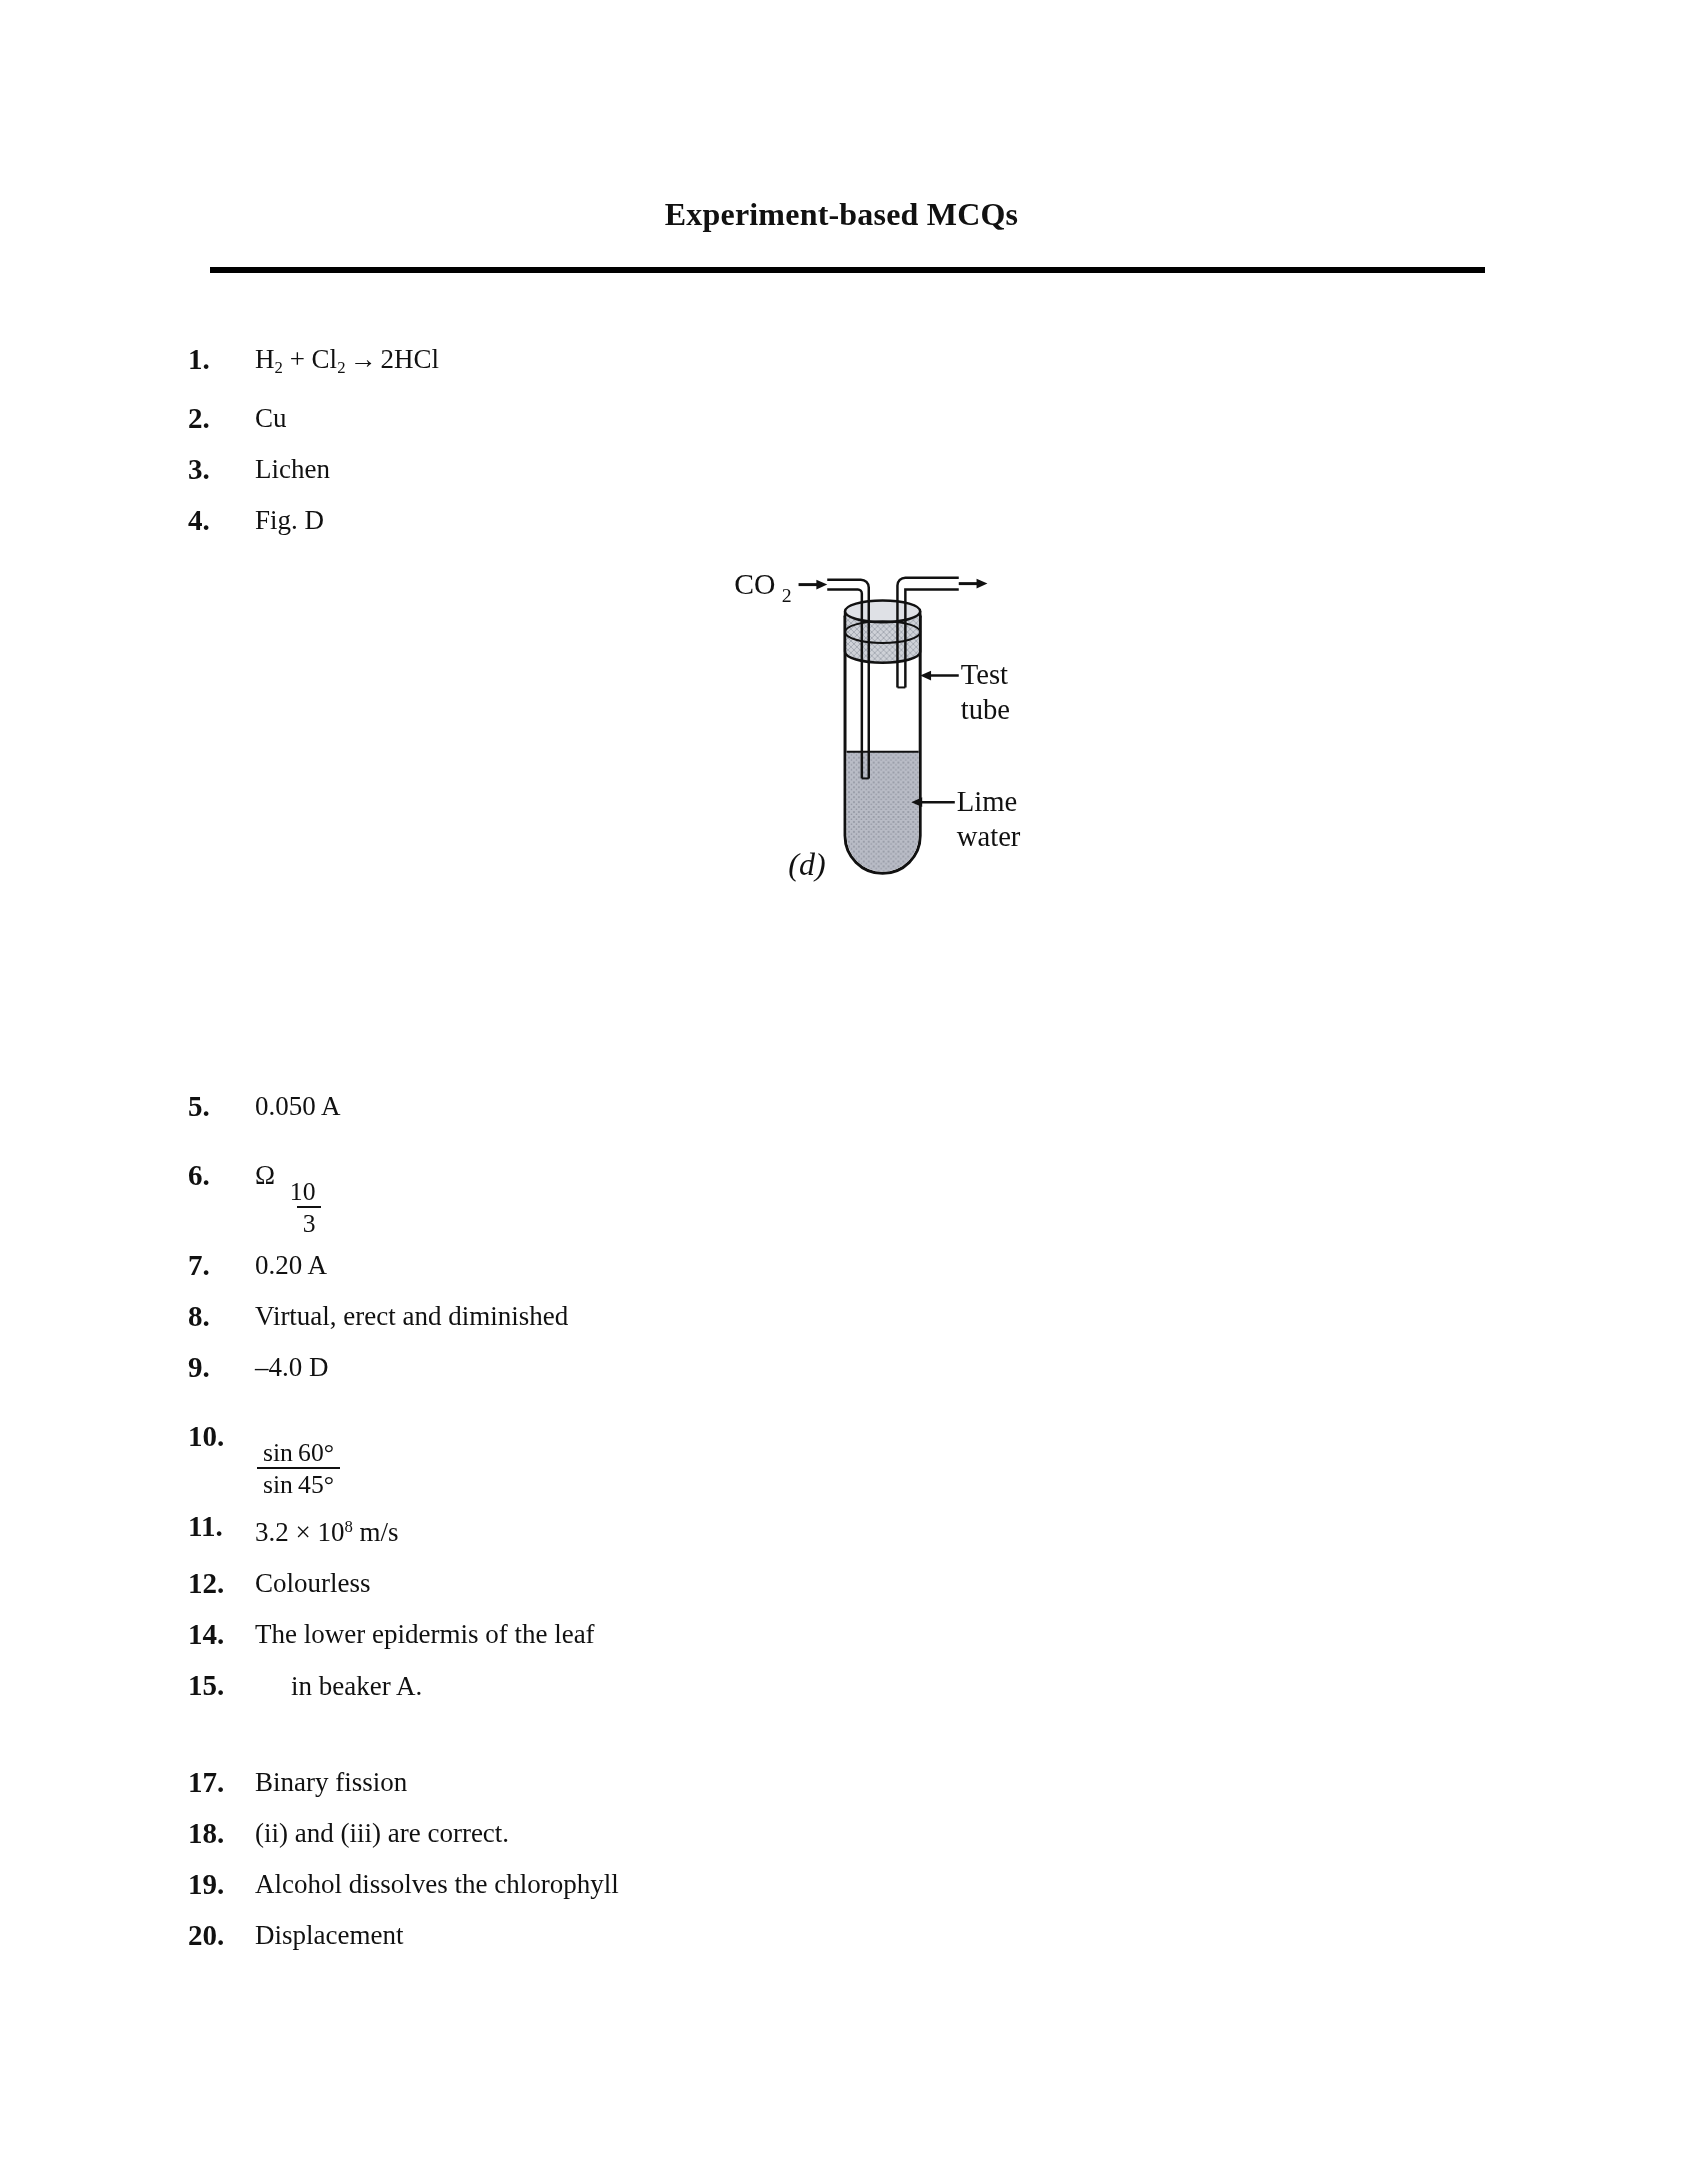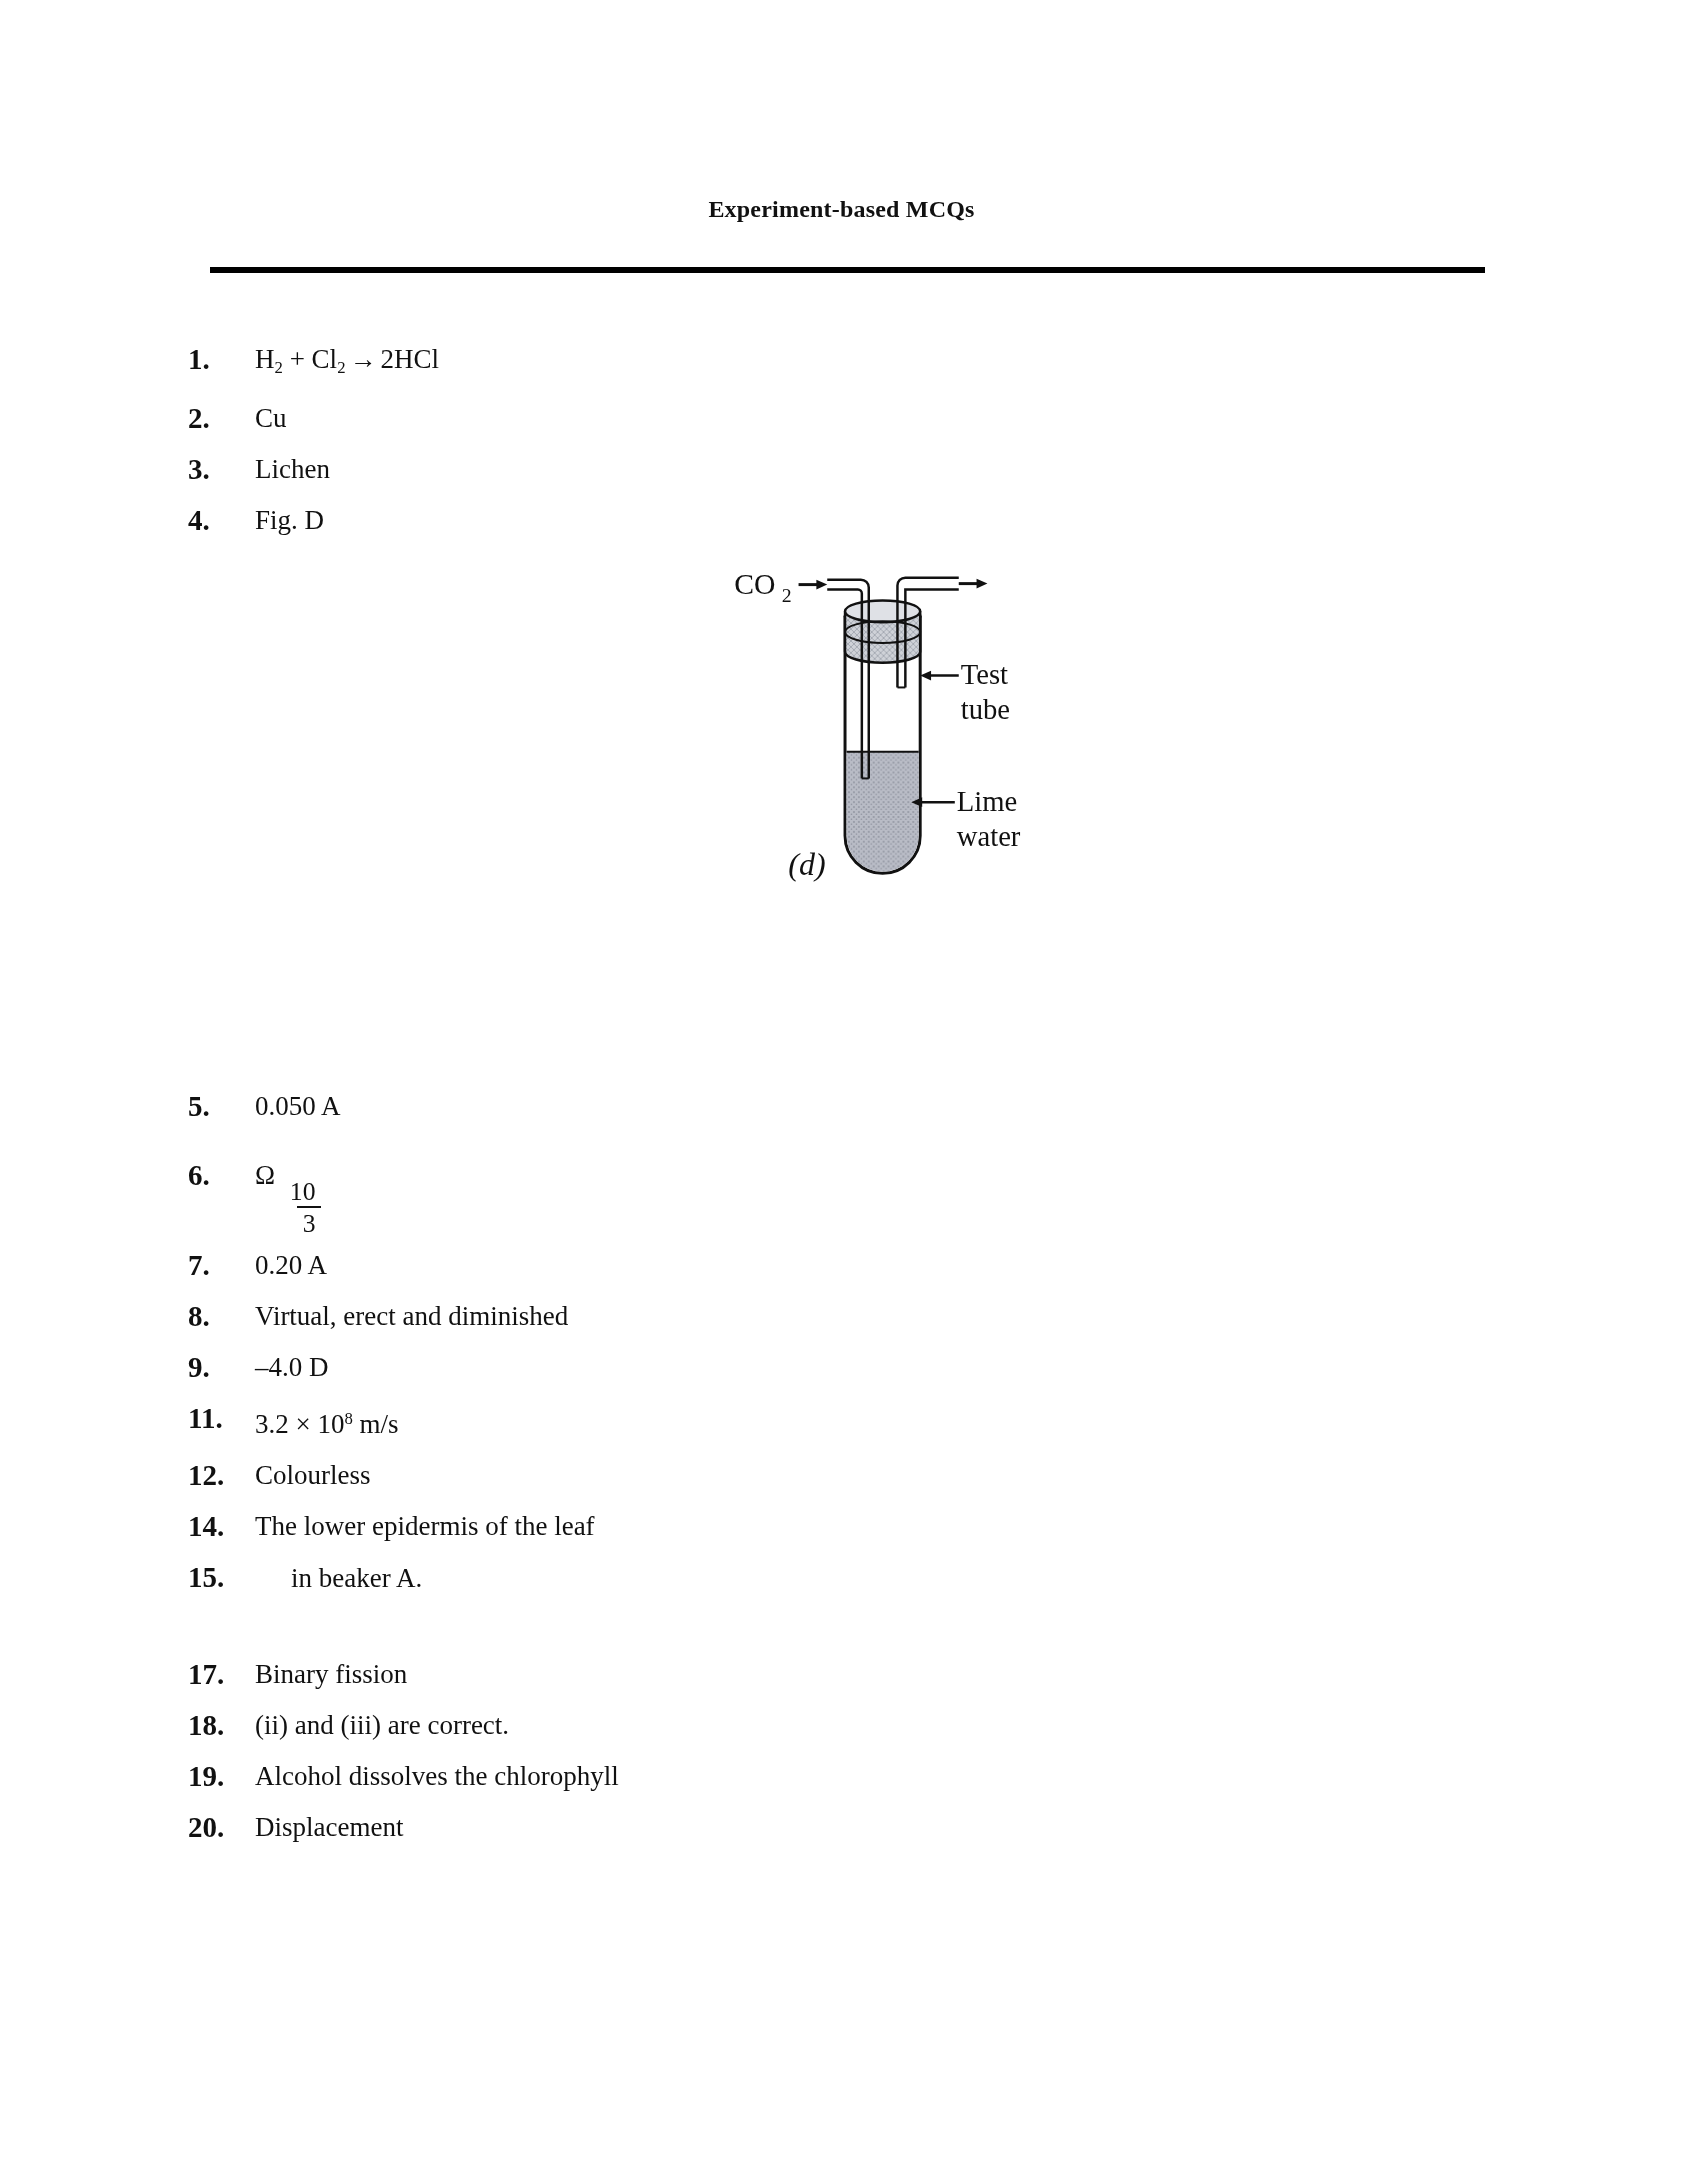--- a/index.html
+++ b/index.html
@@ -26,21 +26,21 @@
   }
 
   
   .header-title {
     position: absolute;
     left: 0;
     top: 196px;
     width: 1683px;
     text-align: center;
     font-weight: bold;
-    font-size: 24px;
+    font-size: 32px;
     letter-spacing: 0.2px;
     font-family: "Liberation Serif", "DejaVu Serif", serif;
   }
   .header-rule {
     position: absolute;
     left: 210px;
     top: 267px;
     width: 1275px;
     height: 6px;
     background: #000000;
@@ -179,20 +179,29 @@
     <div class="ans-row">
       <div class="ans-num">8.</div>
       <div class="ans-text">Virtual, erect and diminished</div>
     </div>
 
     <div class="ans-row">
       <div class="ans-num">9.</div>
       <div class="ans-text">–4.0 D</div>
     </div>
 
+    <div class="ans-row row-tall">
+      <div class="ans-num">10.</div>
+      <div class="ans-text">
+        <span class="frac">
+            <span class="num">sin 60°</span>
+            <span class="den">sin 45°</span>
+          </span>
+      </div>
+    </div>
 
     <div class="ans-row">
       <div class="ans-num">11.</div>
       <div class="ans-text"><span>3.2 × 10</span><sup>8</sup><span> m/s</span></div>
     </div>
 
     <div class="ans-row">
       <div class="ans-num">12.</div>
       <div class="ans-text">Colourless</div>
     </div>

